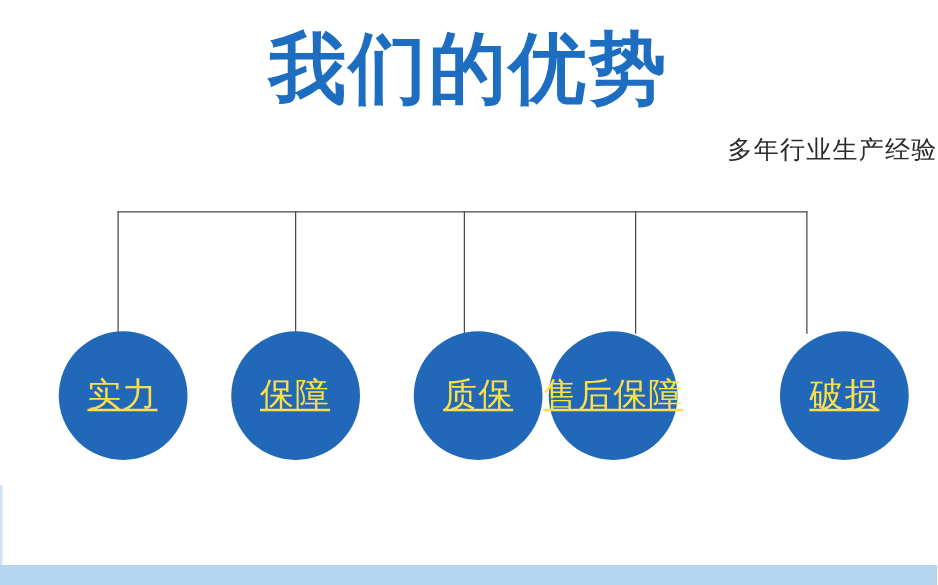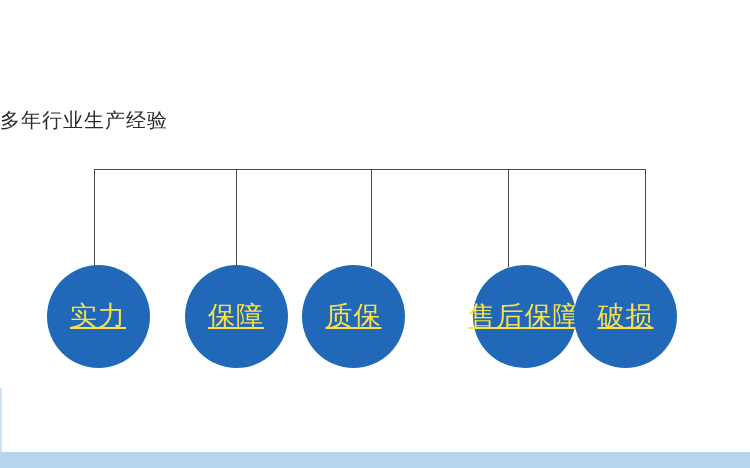--- a/index.html
+++ b/index.html
@@ -48,21 +48,21 @@
     font-weight: bold;
     letter-spacing: 2px;
     line-height: 1.1;
     white-space: nowrap;
   }
   .subtitle {
     position: absolute;
     left: 0;
     top: 108px;
     width: 750px;
-    text-align: left;
+    text-align: right;
     color: #2b2b2b;
     font-size: 20px;
     font-weight: normal;
     letter-spacing: 1px;
     line-height: 1.2;
     white-space: nowrap;
   }
 
   
   .connector-horizontal {
@@ -103,48 +103,49 @@
     line-height: 1.22;
     letter-spacing: 1px;
     white-space: nowrap;
   }
 </style>
 </head>
 <body>
 
 <div id="canvas">
 
+  <div class="title">我们的优势</div>
 
   <div class="subtitle">多年行业生产经验</div>
 
   <div class="connector-horizontal"></div>
 
   <div id="stems">
       <div class="connector-stem" style="left: 94px;"></div>
       <div class="connector-stem" style="left: 236px;"></div>
       <div class="connector-stem" style="left: 371px;"></div>
       <div class="connector-stem" style="left: 508px;"></div>
       <div class="connector-stem" style="left: 645px;"></div>
     </div>
 
   <div id="circles">
       <div class="circle" style="left: 46.5px; background: rgb(33, 105, 184);">
         <div class="line">实力</div>
       </div>
       <div class="circle" style="left: 184.5px; background: rgb(33, 105, 184);">
         <div class="line">保障</div>
       </div>
-      <div class="circle" style="left: 302px; background: rgb(33, 105, 184); text-align: center;">
+      <div class="circle" style="left: 331px; background: rgb(33, 105, 184); text-align: center;">
         <div class="line">质保</div>
       </div>
-      <div class="circle" style="left: 473px; background: rgb(33, 105, 184); justify-content: center;">
+      <div class="circle" style="left: 439px; background: rgb(33, 105, 184); justify-content: center;">
         <div class="line">售后</div>
         <div class="line">保障</div>
       </div>
-      <div class="circle" style="left: 574px; background: rgb(33, 105, 184); gap: 21px;">
+      <div class="circle" style="left: 624px; background: rgb(33, 105, 184); gap: 21px;">
         <div class="line">破损</div>
       </div>
     </div>
 
   <div class="frame-left"></div>
   <div class="frame-bottom"></div>
 
 </div>
 
 </body></html>

